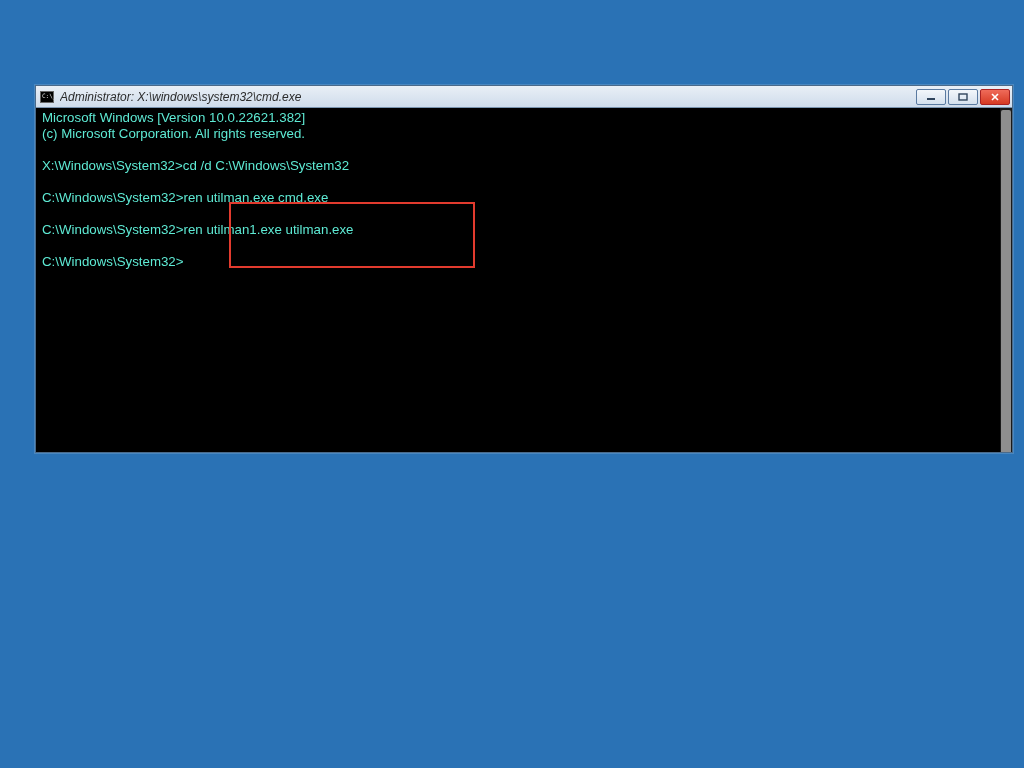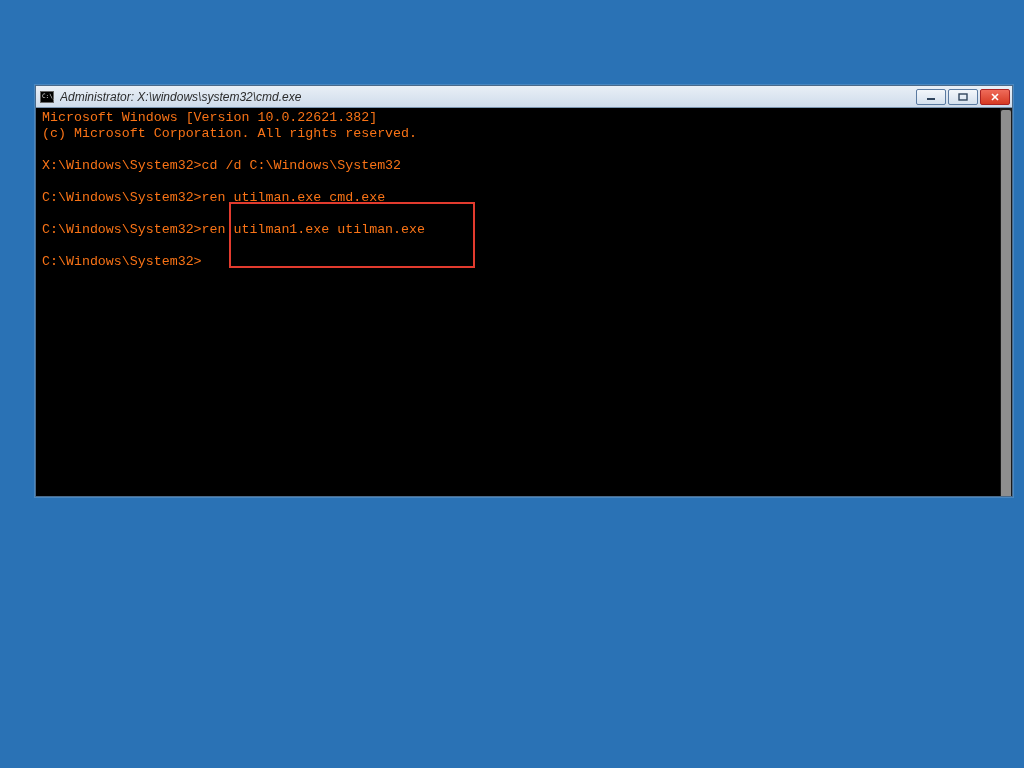--- a/index.html
+++ b/index.html
@@ -7,21 +7,21 @@
   body {
     background: #2a72b5;
     font-family: "Segoe UI", Tahoma, sans-serif;
     position: relative;
   }
   .window {
     position: absolute;
     left: 35px;
     top: 85px;
     width: 978px;
-    height: 412px;
+    height: 368px;
     background: #000;
     border: 1px solid #4a6a8a;
     box-shadow: 0 0 0 1px rgba(255,255,255,0.15);
     display: flex;
     flex-direction: column;
   }
   .titlebar {
     height: 22px;
     background: linear-gradient(#e9eff6, #cfdceb);
     border-bottom: 1px solid #7a94b0;
@@ -74,24 +74,24 @@
   .console-wrap {
     flex: 1 1 auto;
     background: #000;
     position: relative;
     overflow: hidden;
   }
   .console {
     position: absolute;
     inset: 0 12px 0 0;
     padding: 2px 6px 6px 6px;
-    font-family: Liberation Mono, monospace;
+    font-family: Liberation Sans, sans-serif;
     font-size: 13.3px;
     line-height: 16px;
-    color: #f97316;
+    color: #5eead4;
     white-space: pre;
   }
   .scrollbar {
     position: absolute;
     top: 0; right: 0; bottom: 0;
     width: 12px;
     background: #1a1a1a;
   }
   .scroll-thumb {
     position: absolute;

